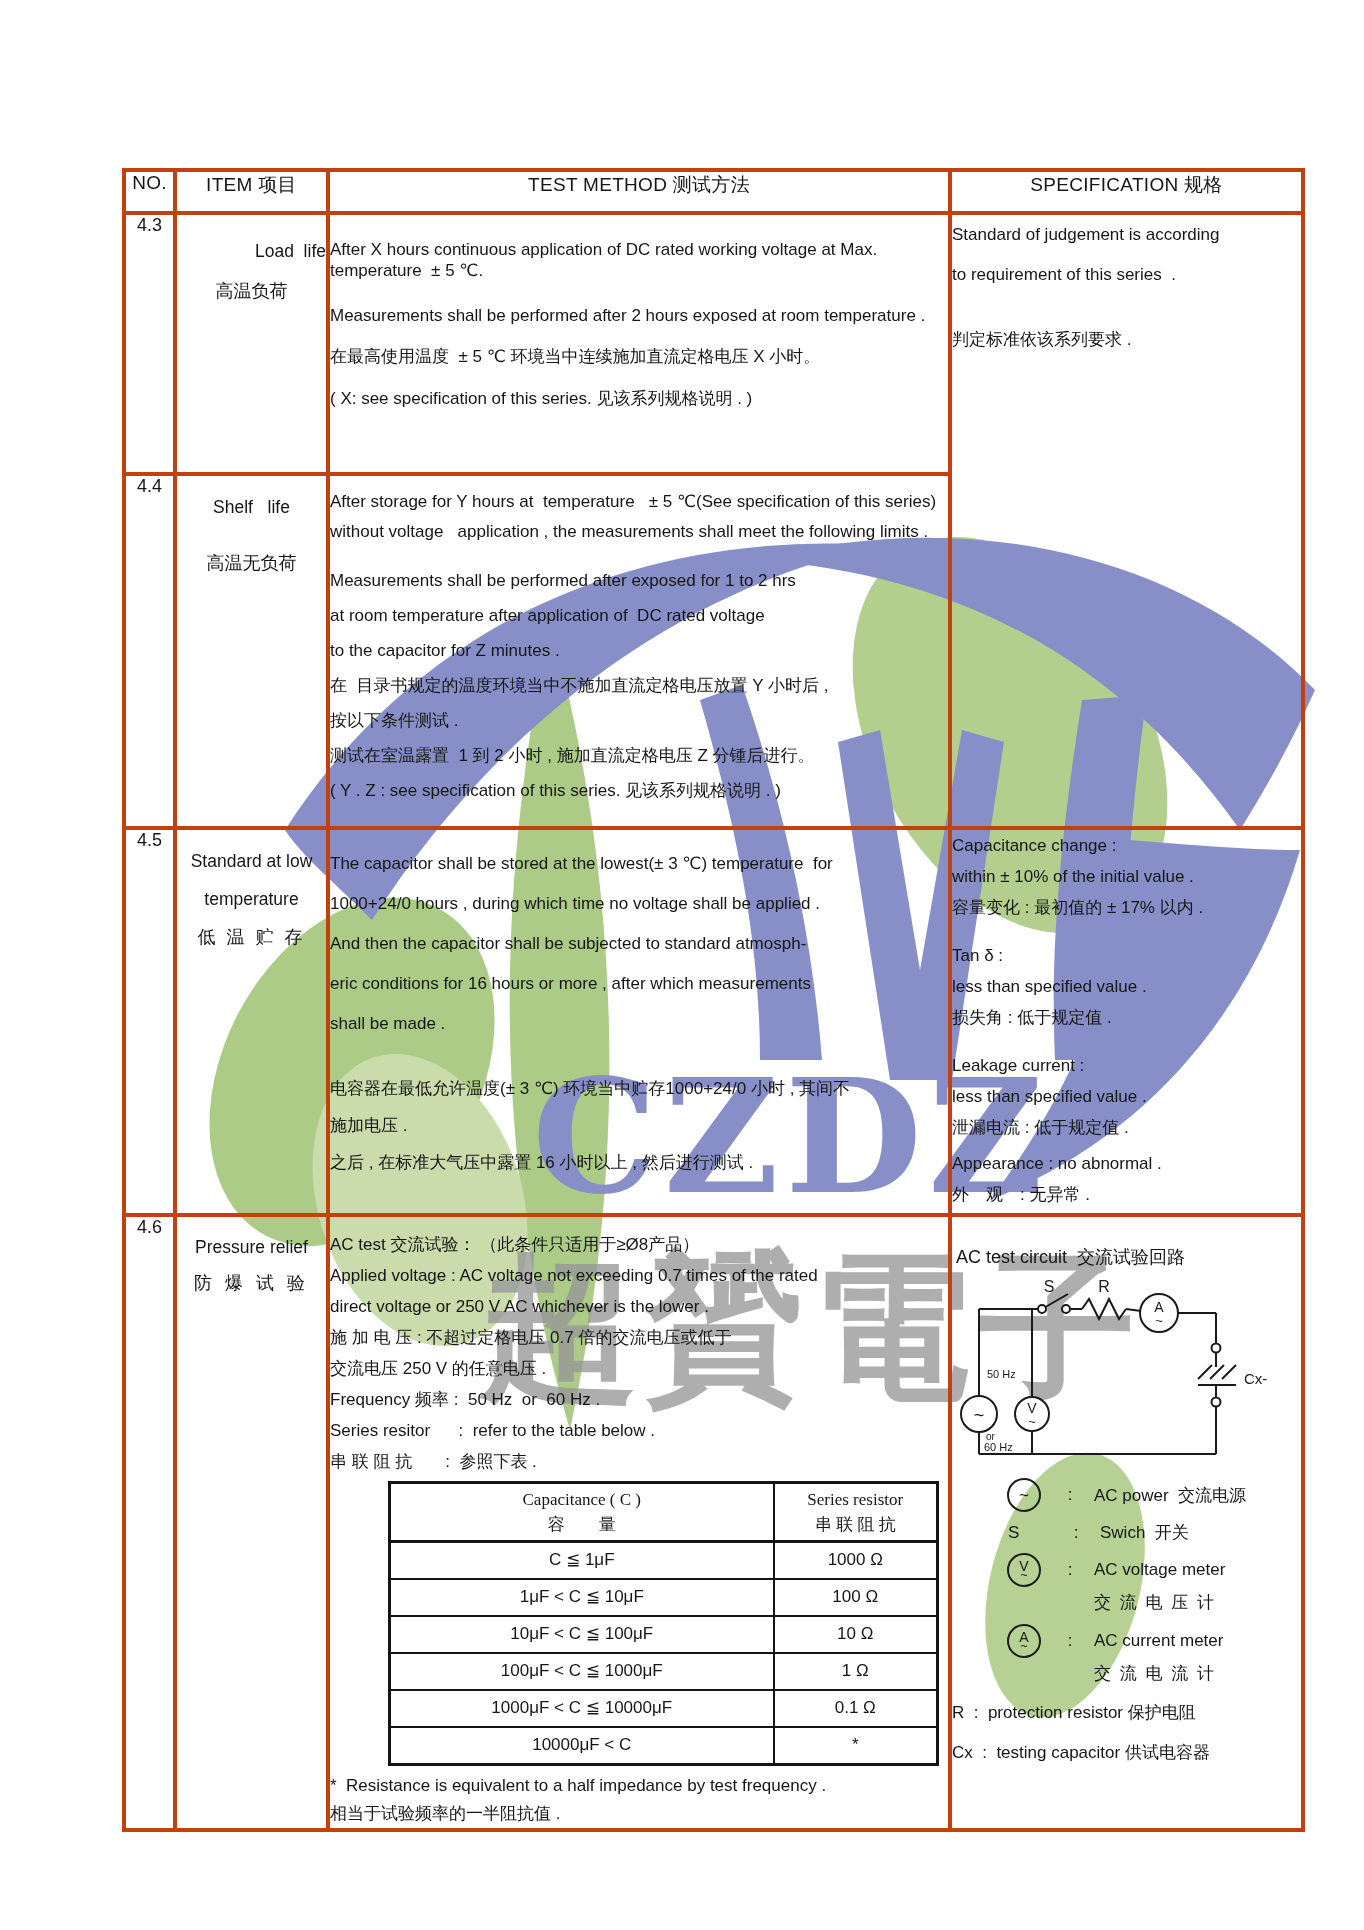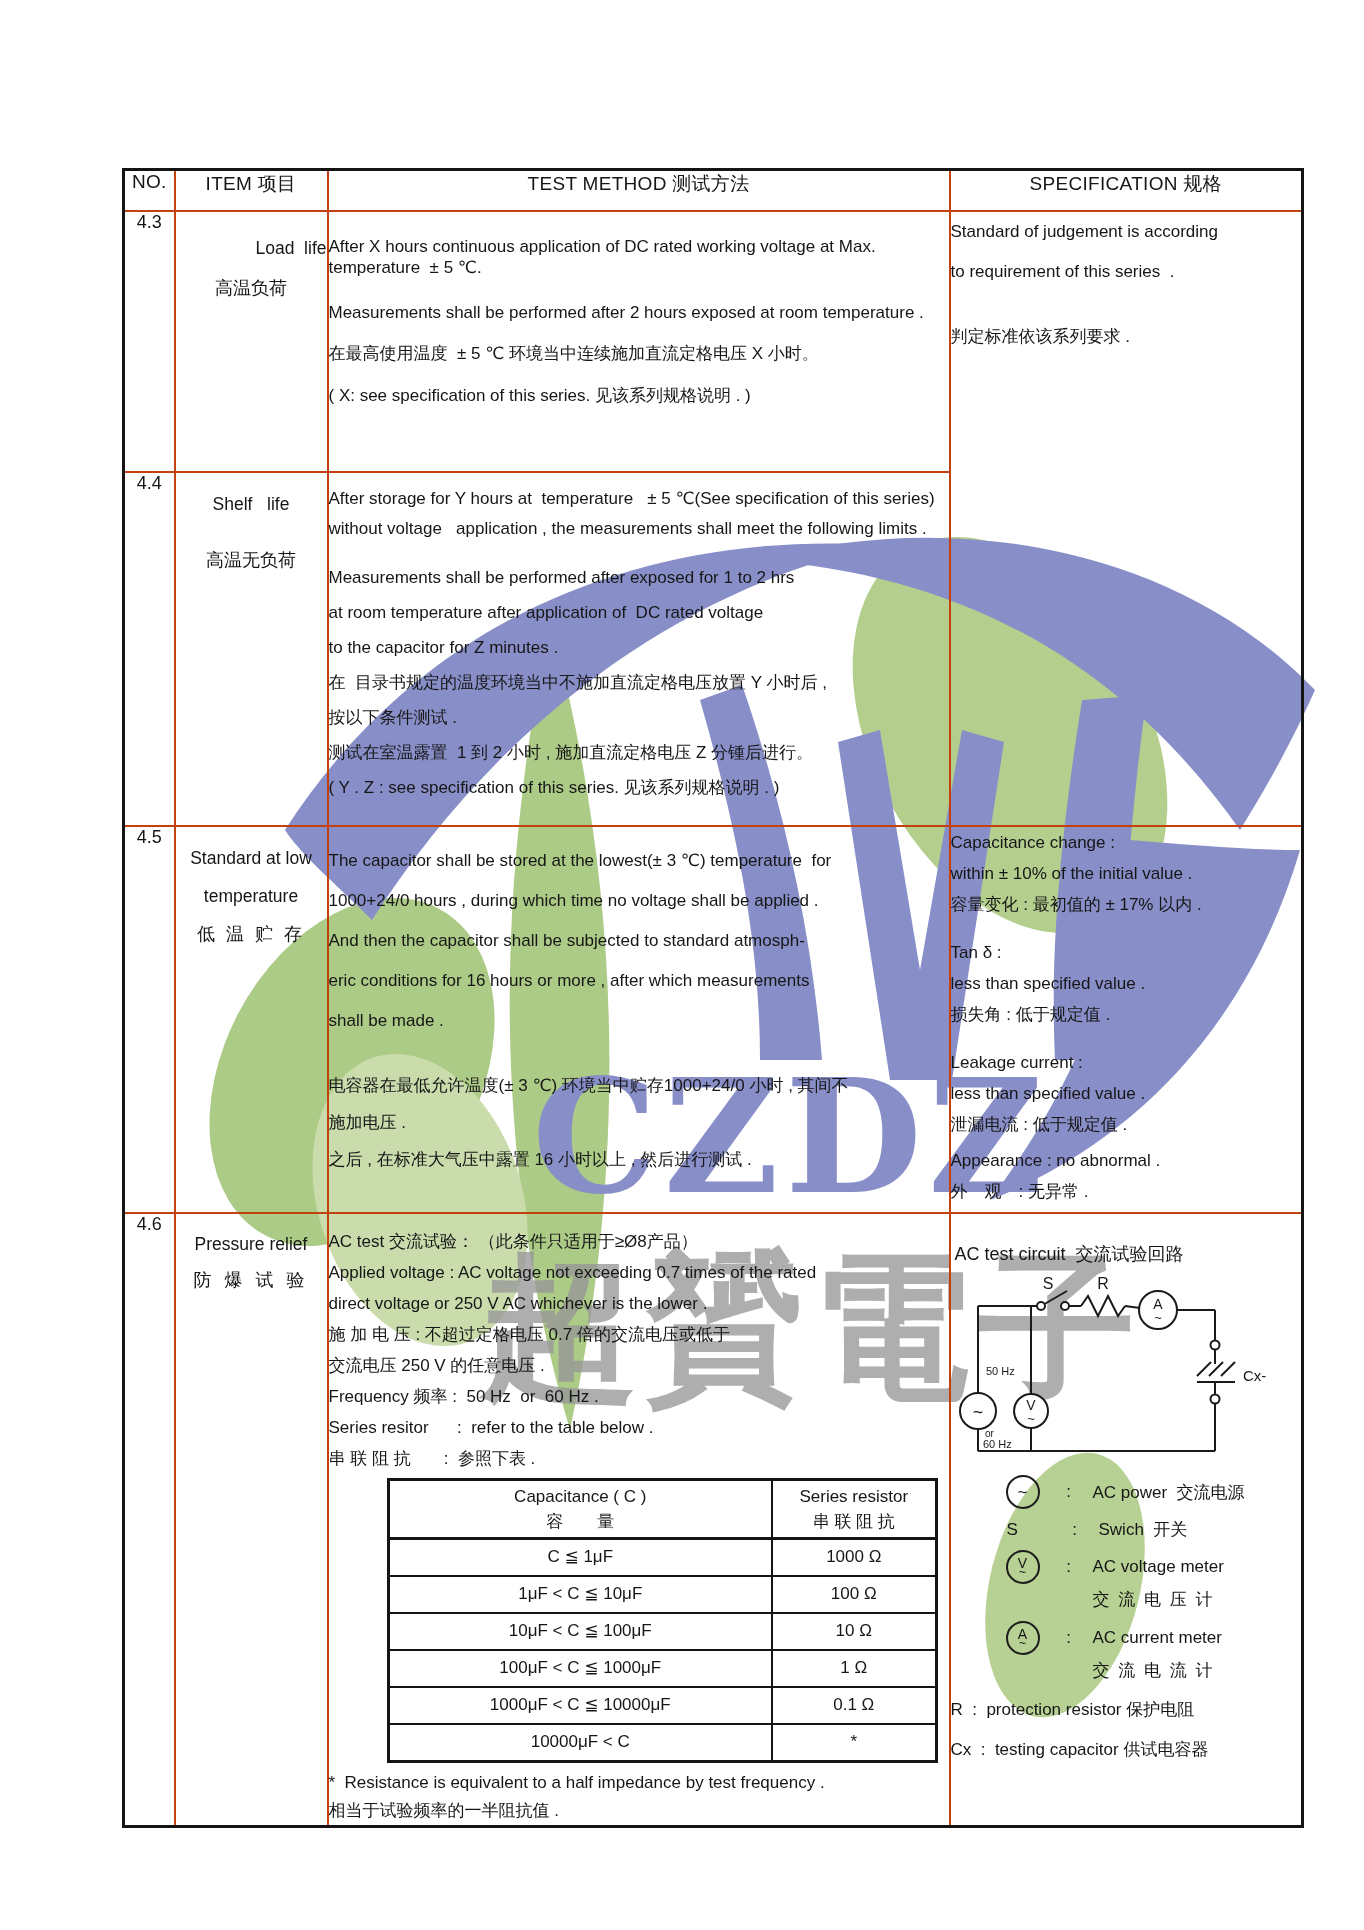--- a/index.html
+++ b/index.html
@@ -10,21 +10,21 @@
   }
   
   .watermark{position:absolute;left:120px;top:500px;width:1200px;height:1280px;z-index:0;}
   
   table.spec{
     position:absolute;left:122px;top:168px;z-index:1;
     border-collapse:collapse;table-layout:fixed;background:transparent;
     border:3px solid #141414;
   }
   table.spec>tbody>tr>td, table.spec>tbody>tr>th{
-    border:2px solid #c2410c;vertical-align:top;background:transparent;
+    border:4px solid #c2410c;vertical-align:top;background:transparent;
     font-weight:normal;padding:0;
   }
   .col-no{width:51px;}
   .col-item{width:153px;}
   .col-method{width:622px;}
   .col-spec{width:353px;}
   tr.hdr th{height:39px;vertical-align:middle;text-align:center;font-size:19px;letter-spacing:.3px;}
   td.no-cell{text-align:center;padding-top:16px;font-size:18px;}
   td.item-cell{text-align:center;font-size:17.5px;}
   td.method-cell{padding:0 8px 0 10px;font-size:17px;line-height:1.35;}
@@ -57,21 +57,21 @@
   .r46-lines{margin-top:12px;}
   table.inner{
     border-collapse:collapse;margin:4px 0 0 58px;table-layout:fixed;
     border:3px solid #141414;font-size:17px;background:transparent;
   }
   table.inner td{border:2px solid #141414;text-align:center;background:transparent;}
   .in-cap{width:384px;}
   .in-res{width:164px;}
   table.inner tr.ih td{height:54px;vertical-align:middle;border-bottom:3px solid #141414;}
   table.inner tr.ir td{height:33px;vertical-align:middle;border-radius:8px;}
-  .ih-line{line-height:25px;}
+  .ih-line{line-height:25px;font-family:Liberation Serif, serif;}
   .footnote{margin-top:6px;}
   .footnote div{line-height:28px;}
   
   .spec46-title{margin:28px 0 0 4px;font-size:18px;}
   .circuit-svg{display:block;margin:10px 0 0 2px;}
   .legend{margin-top:2px;font-size:17px;}
   .legend-row{display:flex;align-items:center;margin-top:9px;}
   .legend-sym{width:44px;margin-left:50px;display:flex;justify-content:center;}
   .legend-sym-plain{width:44px;margin-left:50px;text-align:left;padding-left:6px;font-size:17px;}
   .legend-colon{width:48px;text-align:center;}

